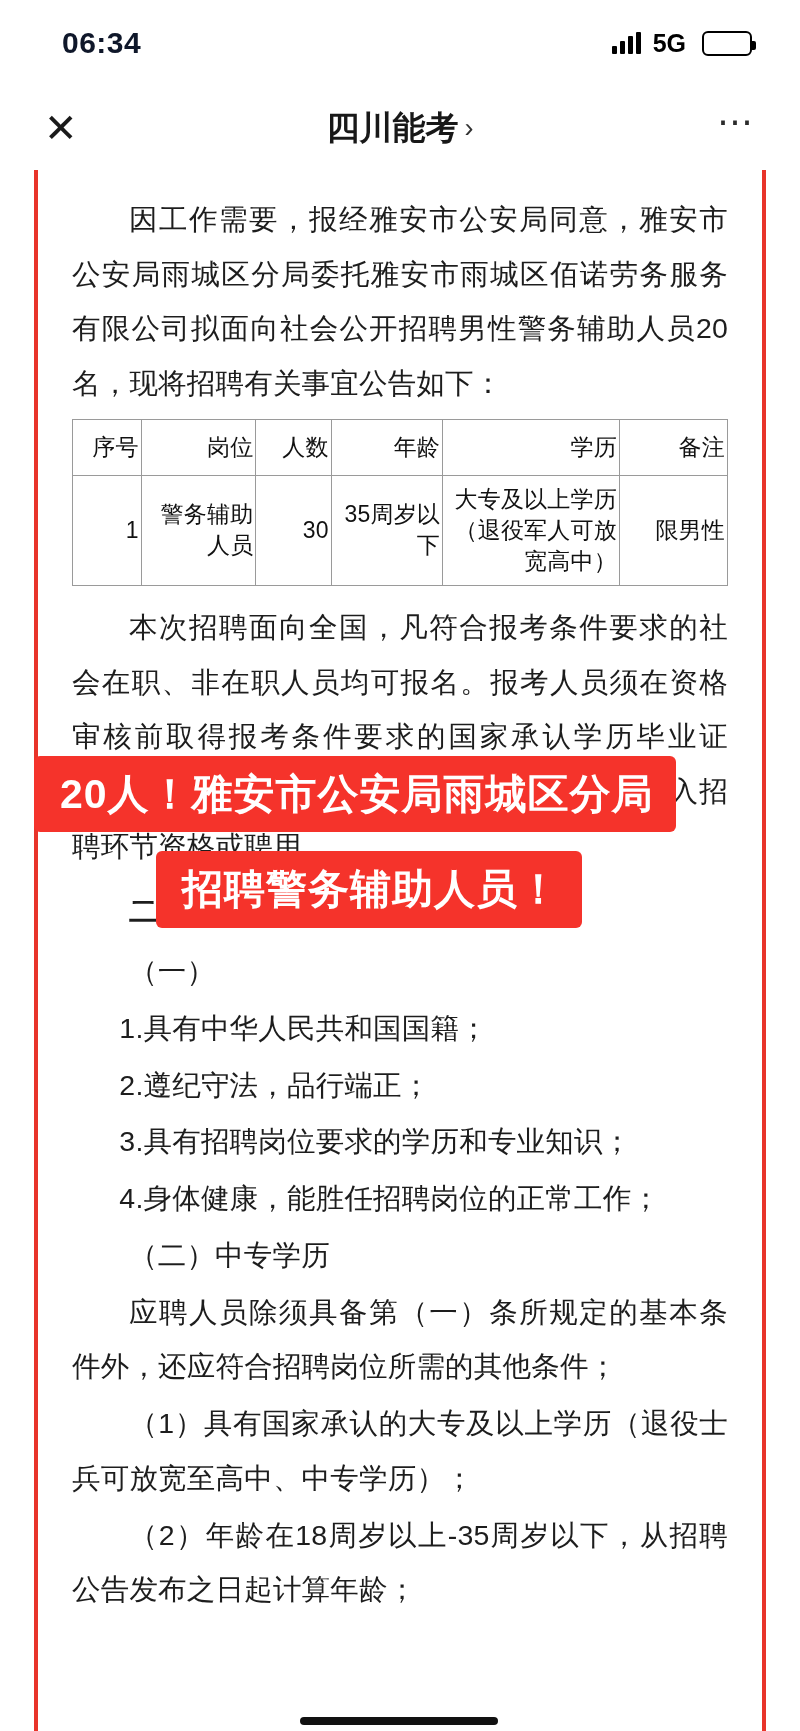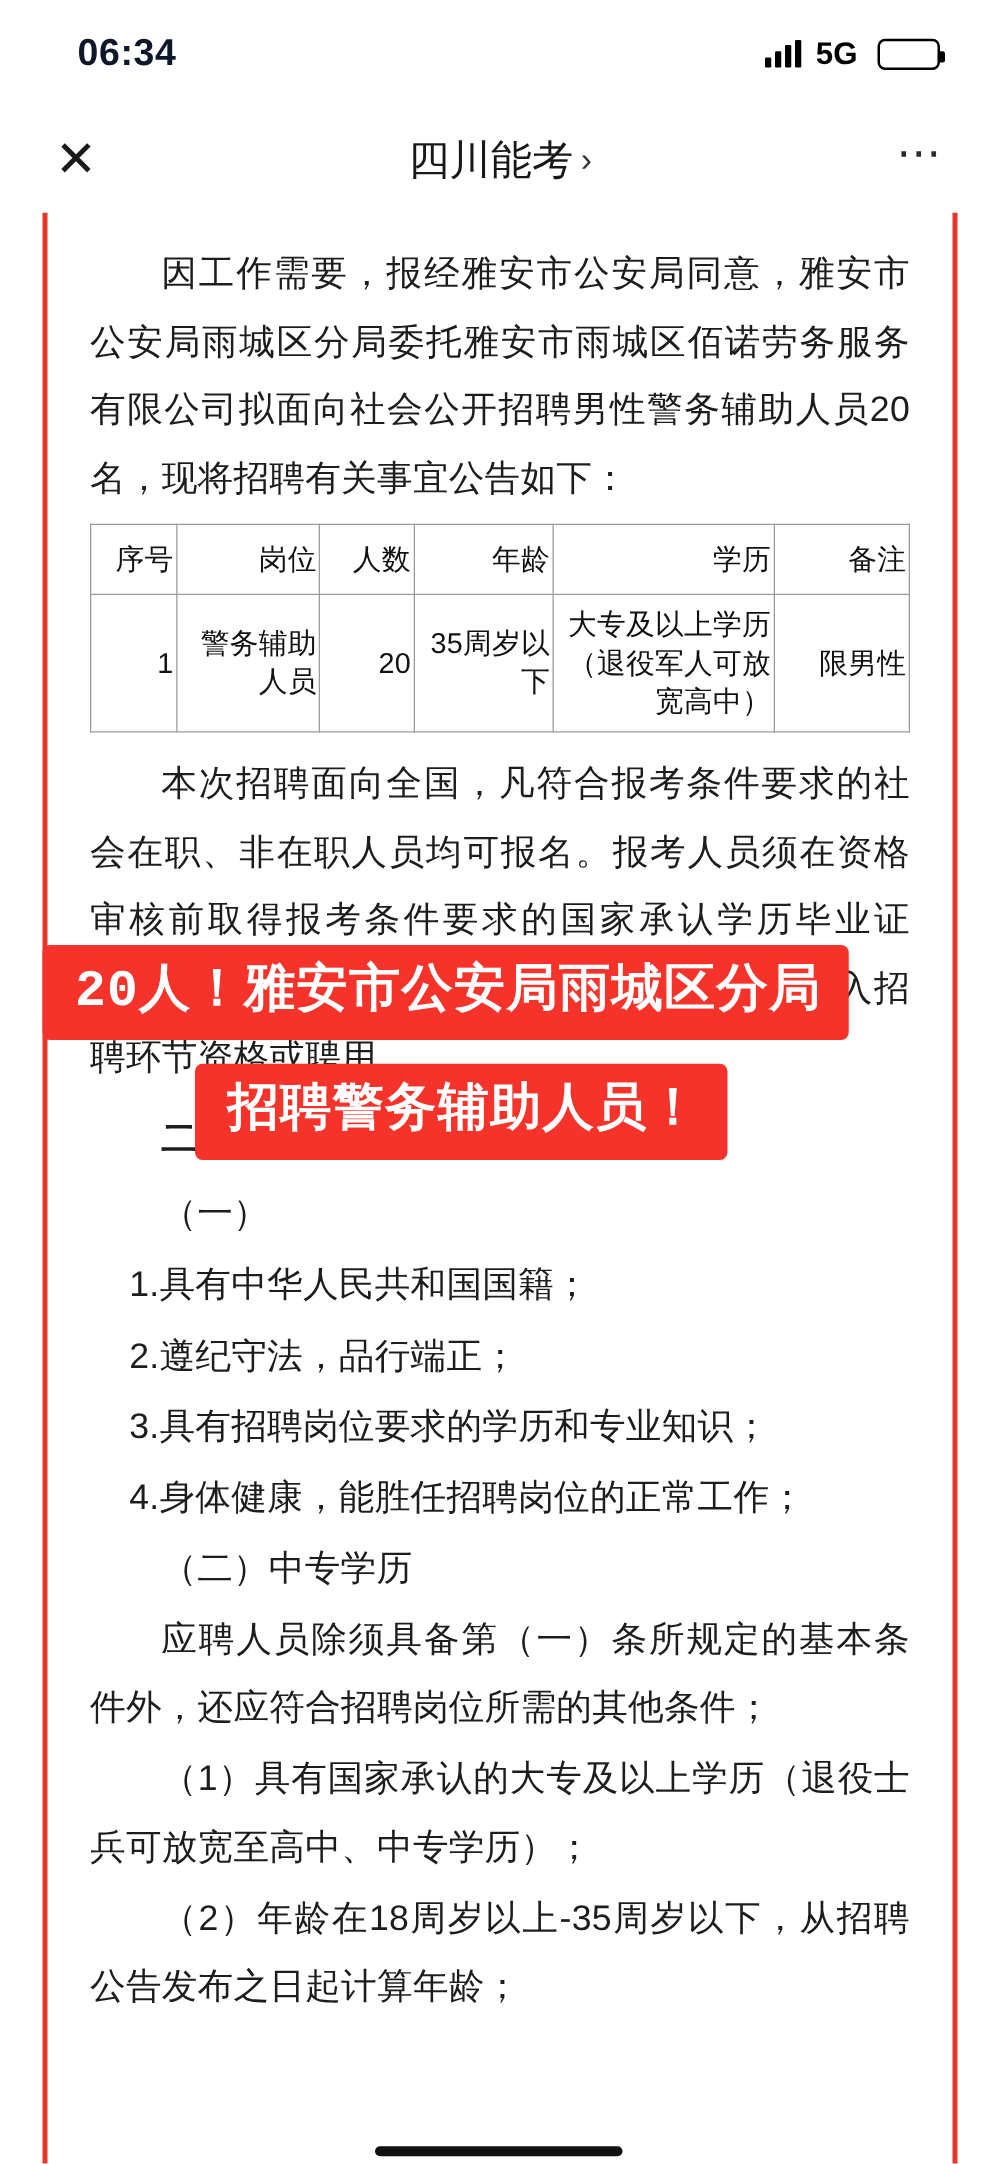--- a/index.html
+++ b/index.html
@@ -96,21 +96,21 @@
     position: absolute;
     left: 0; right: 0;
     display: flex;
     align-items: center;
     justify-content: center;
     gap: 4px;
     pointer-events: none;
   }
   .nav-title {
     font-size: 33px;
-    font-weight: 400;
+    font-weight: 700;
     color: #181818;
   }
   .nav-chevron {
     font-size: 27px;
     color: #333;
     font-weight: 400;
     margin-left: 2px;
   }
   .nav-more {
     margin-left: auto;
@@ -160,20 +160,21 @@
     margin: 10px 0 6px;
     font-size: 28.5px;
   }
   .sub {
     text-indent: 2em;
     margin-bottom: 2px;
   }
   .list-line {
     text-indent: 1.1em;
     margin-bottom: 2px;
+    margin-left: 16px;
   }
 
   
   table.recruit {
     width: 100%;
     border-collapse: collapse;
     margin: 8px 0 14px;
     font-size: 23px;
     line-height: 1.35;
   }
@@ -207,21 +208,20 @@
     background: #f5332b;
     color: #ffffff;
     font-weight: 800;
     font-size: 41px;
     line-height: 1.28;
     letter-spacing: 1px;
     display: inline-block;
     padding: 12px 22px 12px 26px;
     border-radius: 6px;
     white-space: nowrap;
-    font-family: Liberation Mono, monospace;
   }
   .banner-line.l1 { margin-left: 0; }
   .banner-line.l2 { margin-left: 122px; margin-top: 19px; }
 
   
   .bottom-bar {
     position: absolute;
     left: 300px;
     bottom: 6px;
     width: 198px;
@@ -272,21 +272,21 @@
           <td class="col-num">人数</td>
           <td class="col-age">年龄</td>
           <td class="col-edu">学历</td>
           <td class="col-note">备注</td>
         </tr>
       </thead>
       <tbody>
         <tr>
           <td>1</td>
           <td>警务辅助人员</td>
-          <td>20</td>
+          <td>30</td>
           <td>35周岁以下</td>
           <td>大专及以上学历（退役军人可放宽高中）</td>
           <td>限男性</td>
         </tr>
       </tbody>
     </table>
 
     <div class="p">本次招聘面向全国，凡符合报考条件要求的社会在职、非在职人员均可报名。报考人员须在资格审核前取得报考条件要求的国家承认学历毕业证书、职称证书等。未取得相应职称的，取消进入招聘环节资格或聘用</div>
 
     <div class="h-sec">二、</div>

